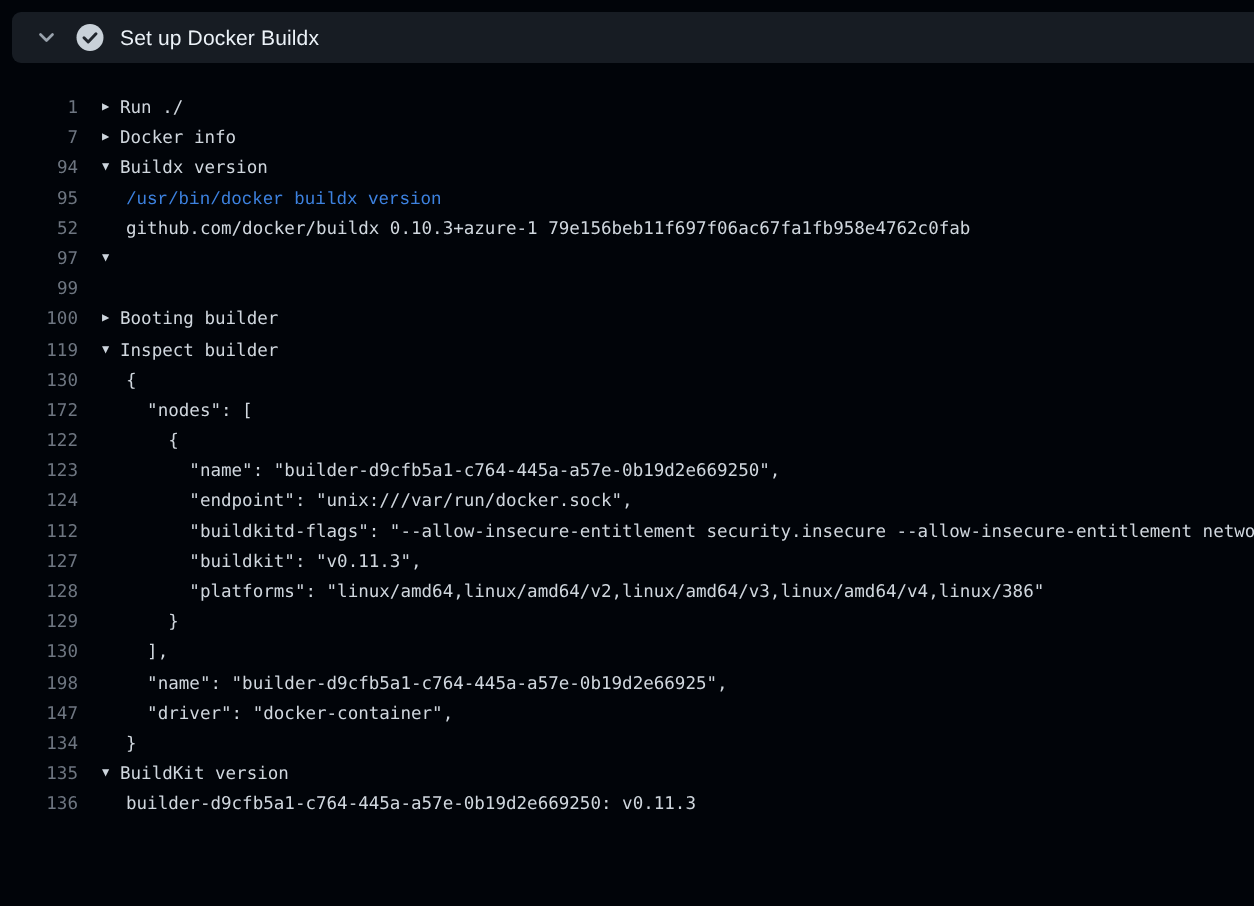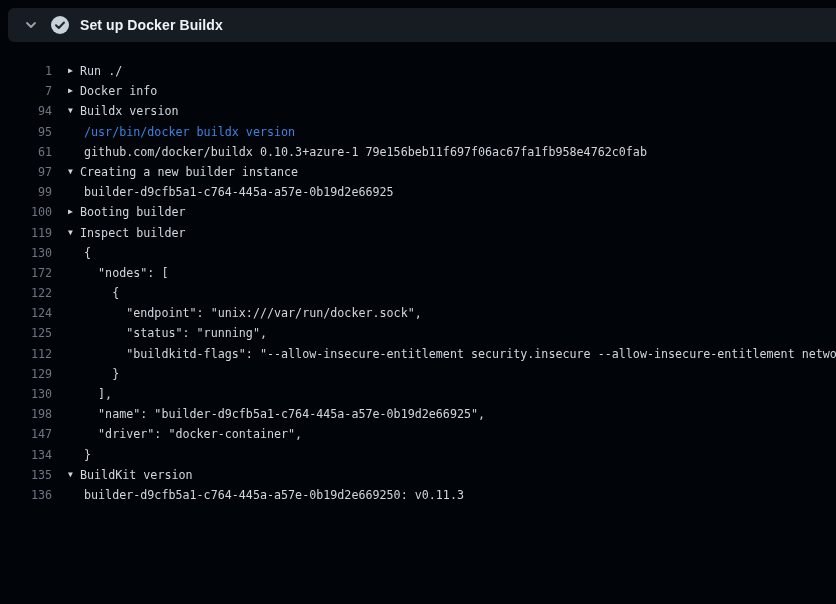--- a/index.html
+++ b/index.html
@@ -37,21 +37,21 @@
     height: 20px;
     margin-left: 12px;
     display: inline-flex;
     align-items: center;
     justify-content: center;
   }
   .title {
     margin-left: 10px;
     color: #ecf2f8;
     font-size: 14px;
-    font-weight: 700;
+    font-weight: 400;
     letter-spacing: 0.1px;
   }
   
   .log {
     position: absolute;
     left: 0;
     top: 42px;
     width: 836px;
     padding-top: 19px;
     font-family: "DejaVu Sans Mono", "Liberation Mono", monospace;
@@ -77,21 +77,21 @@
     color: #d0d7de;
   }
   .content.group { padding-left: 28px; cursor: pointer; }
   .arrow {
     position: absolute;
     left: 16px;
     top: 0;
     font-size: 8px;
     color: #cdd5dd;
   }
-  .content.command .txt { color: #3d82e0; }
+  .content.command .txt { color: #3d82e0; font-family: Liberation Mono, monospace; }
   .txt { white-space: pre; }
 </style>
 </head>
 <body>
 
 <div class="step-header">
   <span class="chev">
     <svg width="14" height="14" viewBox="0 0 14 14" fill="none">
       <path d="M3 5 L7 9 L11 5" stroke="#9aa3ad" stroke-width="1.8" stroke-linecap="round" stroke-linejoin="round"></path>
     </svg>
@@ -103,31 +103,33 @@
     </svg>
   </span>
   <span class="title">Set up Docker Buildx</span>
 </div>
 
 <div class="log">
     <div class="row"><span class="num">1</span><span class="content group"><span class="arrow">▶</span><span class="txt">Run ./</span></span></div>
     <div class="row"><span class="num">7</span><span class="content group"><span class="arrow">▶</span><span class="txt">Docker info</span></span></div>
     <div class="row"><span class="num">94</span><span class="content group"><span class="arrow">▼</span><span class="txt">Buildx version</span></span></div>
     <div class="row"><span class="num">95</span><span class="content command"><span class="txt">/usr/bin/docker buildx version</span></span></div>
-    <div class="row"><span class="num">61</span><span class="content output"><span class="txt">github.com/docker/buildx 0.10.3+azure-1 79e156beb11f697f06ac67fa1fb958e4762c0fab</span></span></div>
-    <div class="row"><span class="num">97</span><span class="content group"><span class="arrow">▼</span><span class="txt">Creating a new builder instance</span></span></div>
-    <div class="row"><span class="num">99</span><span class="content output"><span class="txt">builder-d9cfb5a1-c764-445a-a57e-0b19d2e66925</span></span></div>
+    <div class="row"><span class="num">52</span><span class="content output"><span class="txt">github.com/docker/buildx 0.10.3+azure-1 79e156beb11f697f06ac67fa1fb958e4762c0fab</span></span></div>
+    <div class="row"><span class="num">97</span><span class="content group"><span class="arrow">▼</span></span></div>
+    <div class="row"><span class="num">99</span></div>
     <div class="row"><span class="num">100</span><span class="content group"><span class="arrow">▶</span><span class="txt">Booting builder</span></span></div>
     <div class="row"><span class="num">119</span><span class="content group"><span class="arrow">▼</span><span class="txt">Inspect builder</span></span></div>
     <div class="row"><span class="num">130</span><span class="content output"><span class="txt">{</span></span></div>
     <div class="row"><span class="num">172</span><span class="content output"><span class="txt">  "nodes": [</span></span></div>
     <div class="row"><span class="num">122</span><span class="content output"><span class="txt">    {</span></span></div>
+    <div class="row"><span class="num">123</span><span class="content output"><span class="txt">      "name": "builder-d9cfb5a1-c764-445a-a57e-0b19d2e669250",</span></span></div>
     <div class="row"><span class="num">124</span><span class="content output"><span class="txt">      "endpoint": "unix:///var/run/docker.sock",</span></span></div>
-    <div class="row"><span class="num">125</span><span class="content output"><span class="txt">      "status": "running",</span></span></div>
     <div class="row"><span class="num">112</span><span class="content output"><span class="txt">      "buildkitd-flags": "--allow-insecure-entitlement security.insecure --allow-insecure-entitlement network.host",</span></span></div>
+    <div class="row"><span class="num">127</span><span class="content output"><span class="txt">      "buildkit": "v0.11.3",</span></span></div>
+    <div class="row"><span class="num">128</span><span class="content output"><span class="txt">      "platforms": "linux/amd64,linux/amd64/v2,linux/amd64/v3,linux/amd64/v4,linux/386"</span></span></div>
     <div class="row"><span class="num">129</span><span class="content output"><span class="txt">    }</span></span></div>
     <div class="row"><span class="num">130</span><span class="content output"><span class="txt">  ],</span></span></div>
     <div class="row"><span class="num">198</span><span class="content output"><span class="txt">  "name": "builder-d9cfb5a1-c764-445a-a57e-0b19d2e66925",</span></span></div>
     <div class="row"><span class="num">147</span><span class="content output"><span class="txt">  "driver": "docker-container",</span></span></div>
     <div class="row"><span class="num">134</span><span class="content output"><span class="txt">}</span></span></div>
     <div class="row"><span class="num">135</span><span class="content group"><span class="arrow">▼</span><span class="txt">BuildKit version</span></span></div>
     <div class="row"><span class="num">136</span><span class="content output"><span class="txt">builder-d9cfb5a1-c764-445a-a57e-0b19d2e669250: v0.11.3</span></span></div>
   </div>
 
 </body></html>

